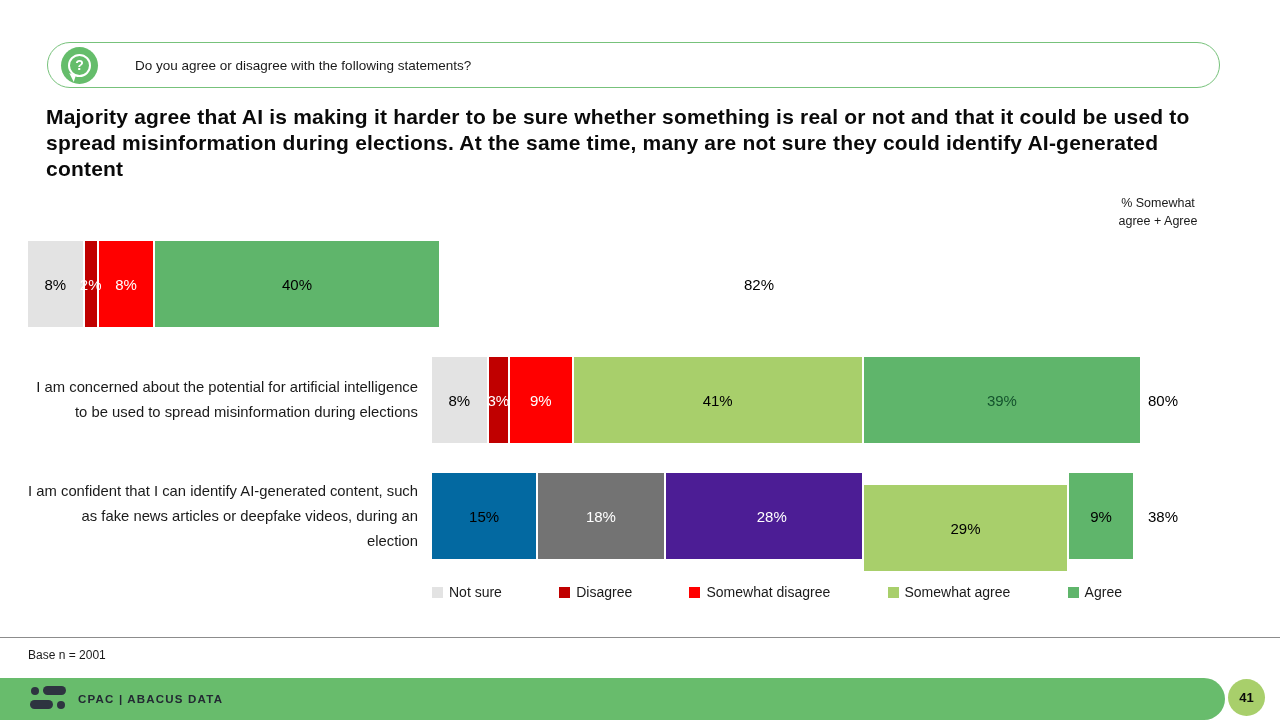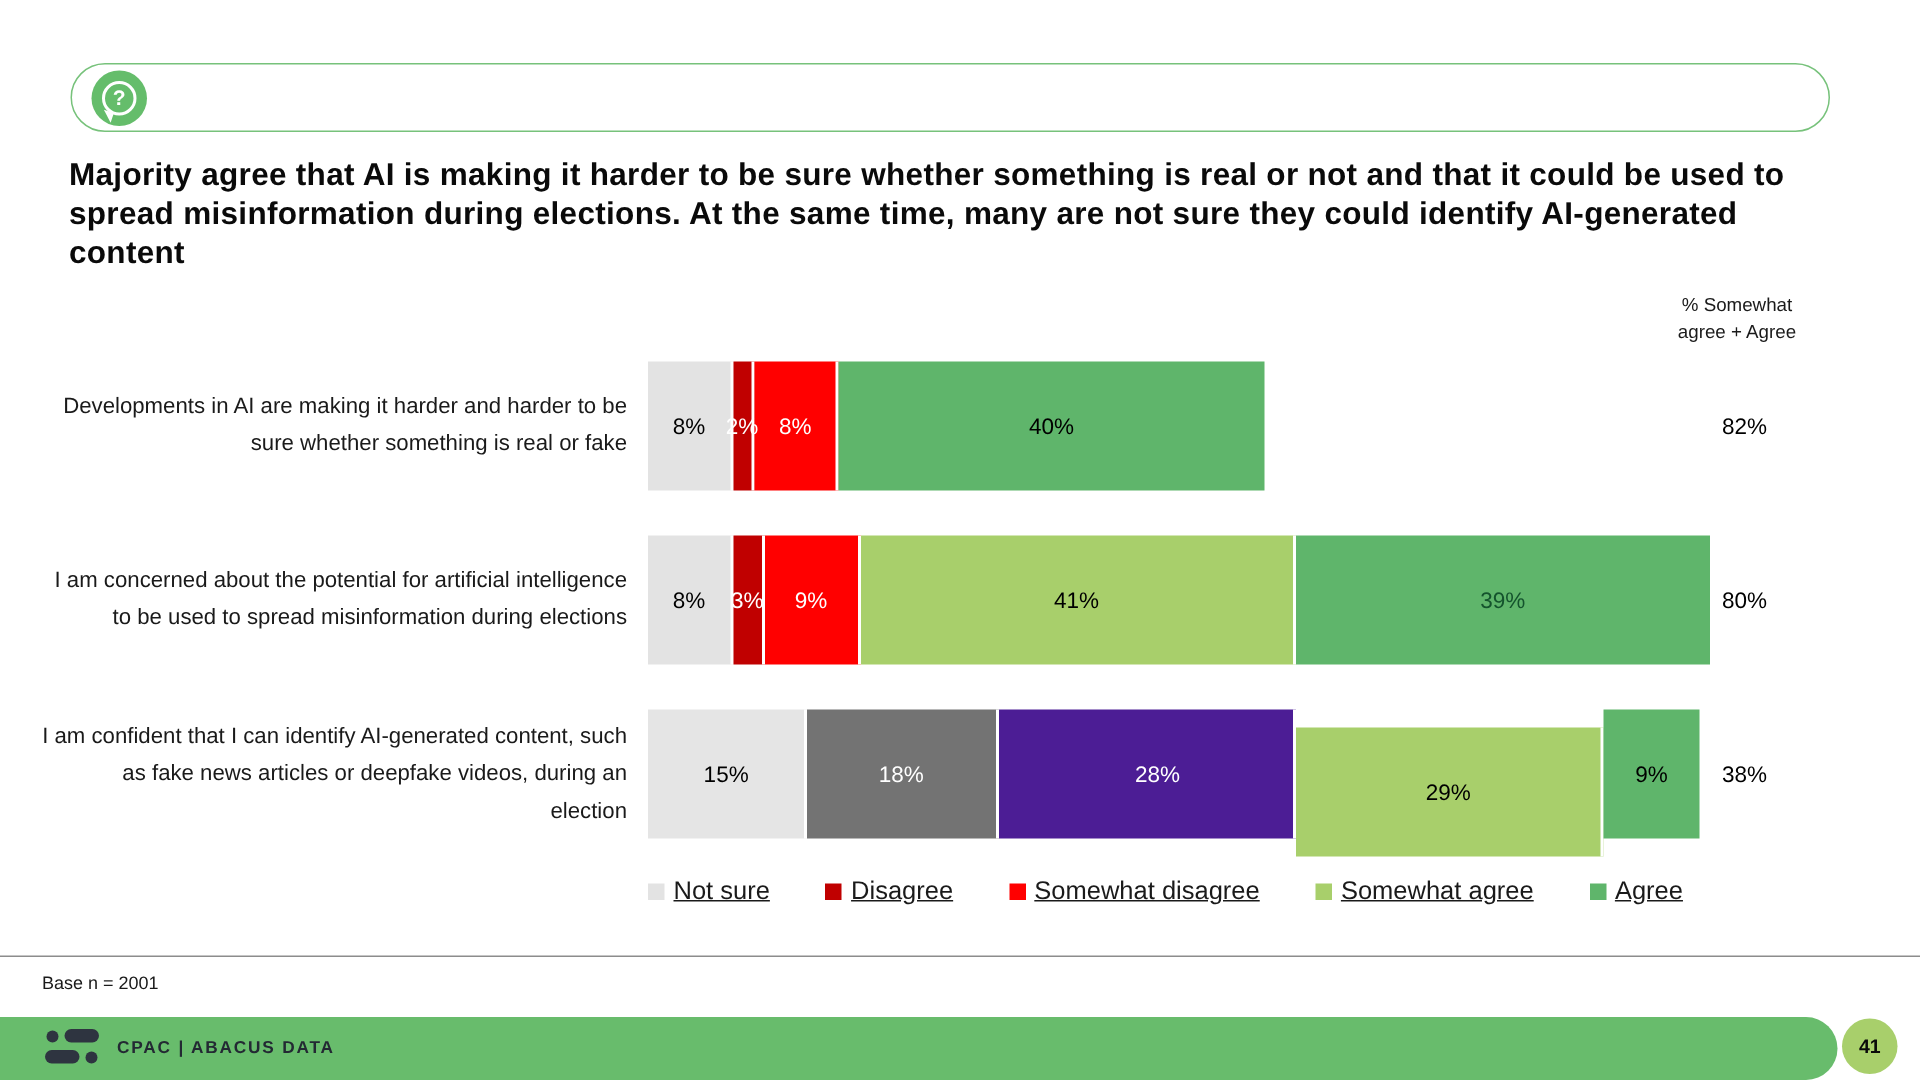--- a/index.html
+++ b/index.html
@@ -93,21 +93,21 @@
   }
 
   
   .legend {
     position: absolute;
     left: 432px; top: 584px; width: 690px;
     display: flex; justify-content: space-between; align-items: center;
   }
   .legend-item { display: flex; align-items: center; }
   .legend-swatch { width: 11px; height: 11px; margin-right: 6px; flex: 0 0 auto; }
-  .legend-label { font-size: 17px; color: #1a1a1a; text-decoration: underline; }
+  .legend-label { font-size: 14px; color: #1a1a1a; }
 
   
   .divider { position: absolute; left: 0; top: 637px; width: 1280px; border-top: 1px solid #8c8c8c; }
   .footnote { position: absolute; left: 28px; top: 648px; font-size: 12px; color: #1a1a1a; }
   .footer-bar {
     position: absolute;
     left: 0; bottom: 0;
     width: 1225px; height: 42px;
     background: var(--accent_green, #68BC6C);
     border-radius: 0 21px 21px 0;
@@ -136,32 +136,32 @@
   }
 </style>
 </head>
 <body>
 
 <div class="question-pill">
   <div class="q-icon">
     <div class="q-ring">?</div>
     <div class="q-tail"></div>
   </div>
+  <div class="question-text">Do you agree or disagree with the following statements?</div>
 </div>
 
 <div class="slide-title">Majority agree that AI is making it harder to be sure whether something is real or not and that it could be used to spread misinformation during elections. At the same time, many are not sure they could identify AI-generated content</div>
 
 <div class="summary-header">
   <div>% Somewhat</div>
   <div>agree + Agree</div>
 </div>
 
 <div class="chart-rows">
     <div class="chart-row">
-      <div class="row-label">Developments in AI are making it harder and harder to be sure whether something is real or fake</div>
       <div class="row-bar">
         <div class="seg" style="width: 8%; background: rgb(227, 227, 227);">
           <span style="color: rgb(0, 0, 0);">8%</span>
         </div>
         <div class="seg" style="width: 2%; background: rgb(192, 0, 0);">
           <span style="color: rgb(255, 255, 255);">2%</span>
         </div>
         <div class="seg" style="width: 8%; background: rgb(255, 0, 0);">
           <span style="color: rgb(255, 255, 255);">8%</span>
         </div>
@@ -188,21 +188,21 @@
         </div>
         <div class="seg" style="width: 39%; background: rgb(95, 181, 107);">
           <span style="color: #14532d;">39%</span>
         </div>
       </div>
       <div class="row-total">80%</div>
     </div>
     <div class="chart-row">
       <div class="row-label">I am confident that I can identify AI-generated content, such as fake news articles or deepfake videos, during an election</div>
       <div class="row-bar">
-        <div class="seg" style="width: 15%; background: #e5e5e5;">
+        <div class="seg" style="width: 15%; background: #0369a1;">
           <span style="color: rgb(0, 0, 0);">15%</span>
         </div>
         <div class="seg" style="width: 18%; background: #737373;">
           <span style="color: rgb(255, 255, 255);">18%</span>
         </div>
         <div class="seg" style="width: 28%; background: #4c1d95; padding-left: 16px;">
           <span style="color: rgb(255, 255, 255);">28%</span>
         </div>
         <div class="seg" style="width: 29%; background: rgb(168, 207, 107); margin-top: 12px;">
           <span style="color: rgb(0, 0, 0);">29%</span>

